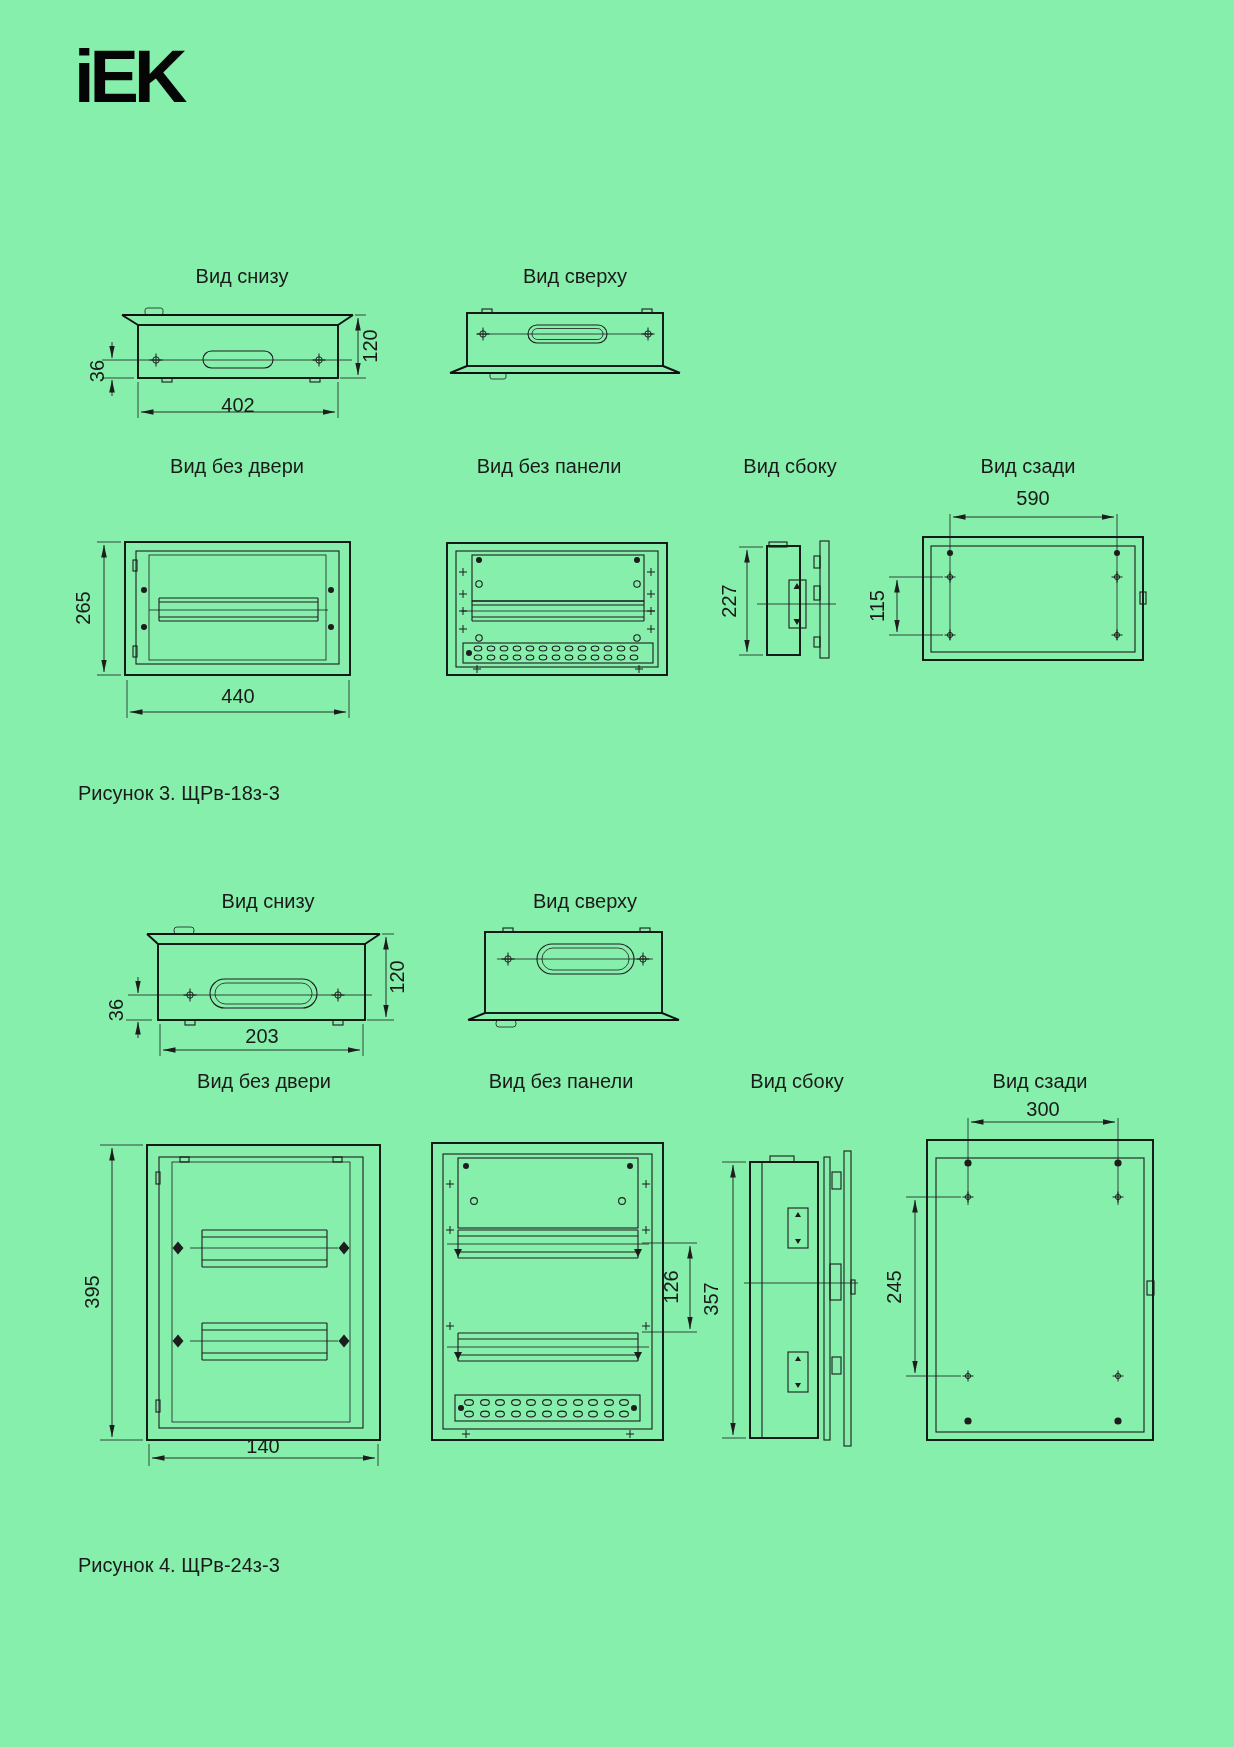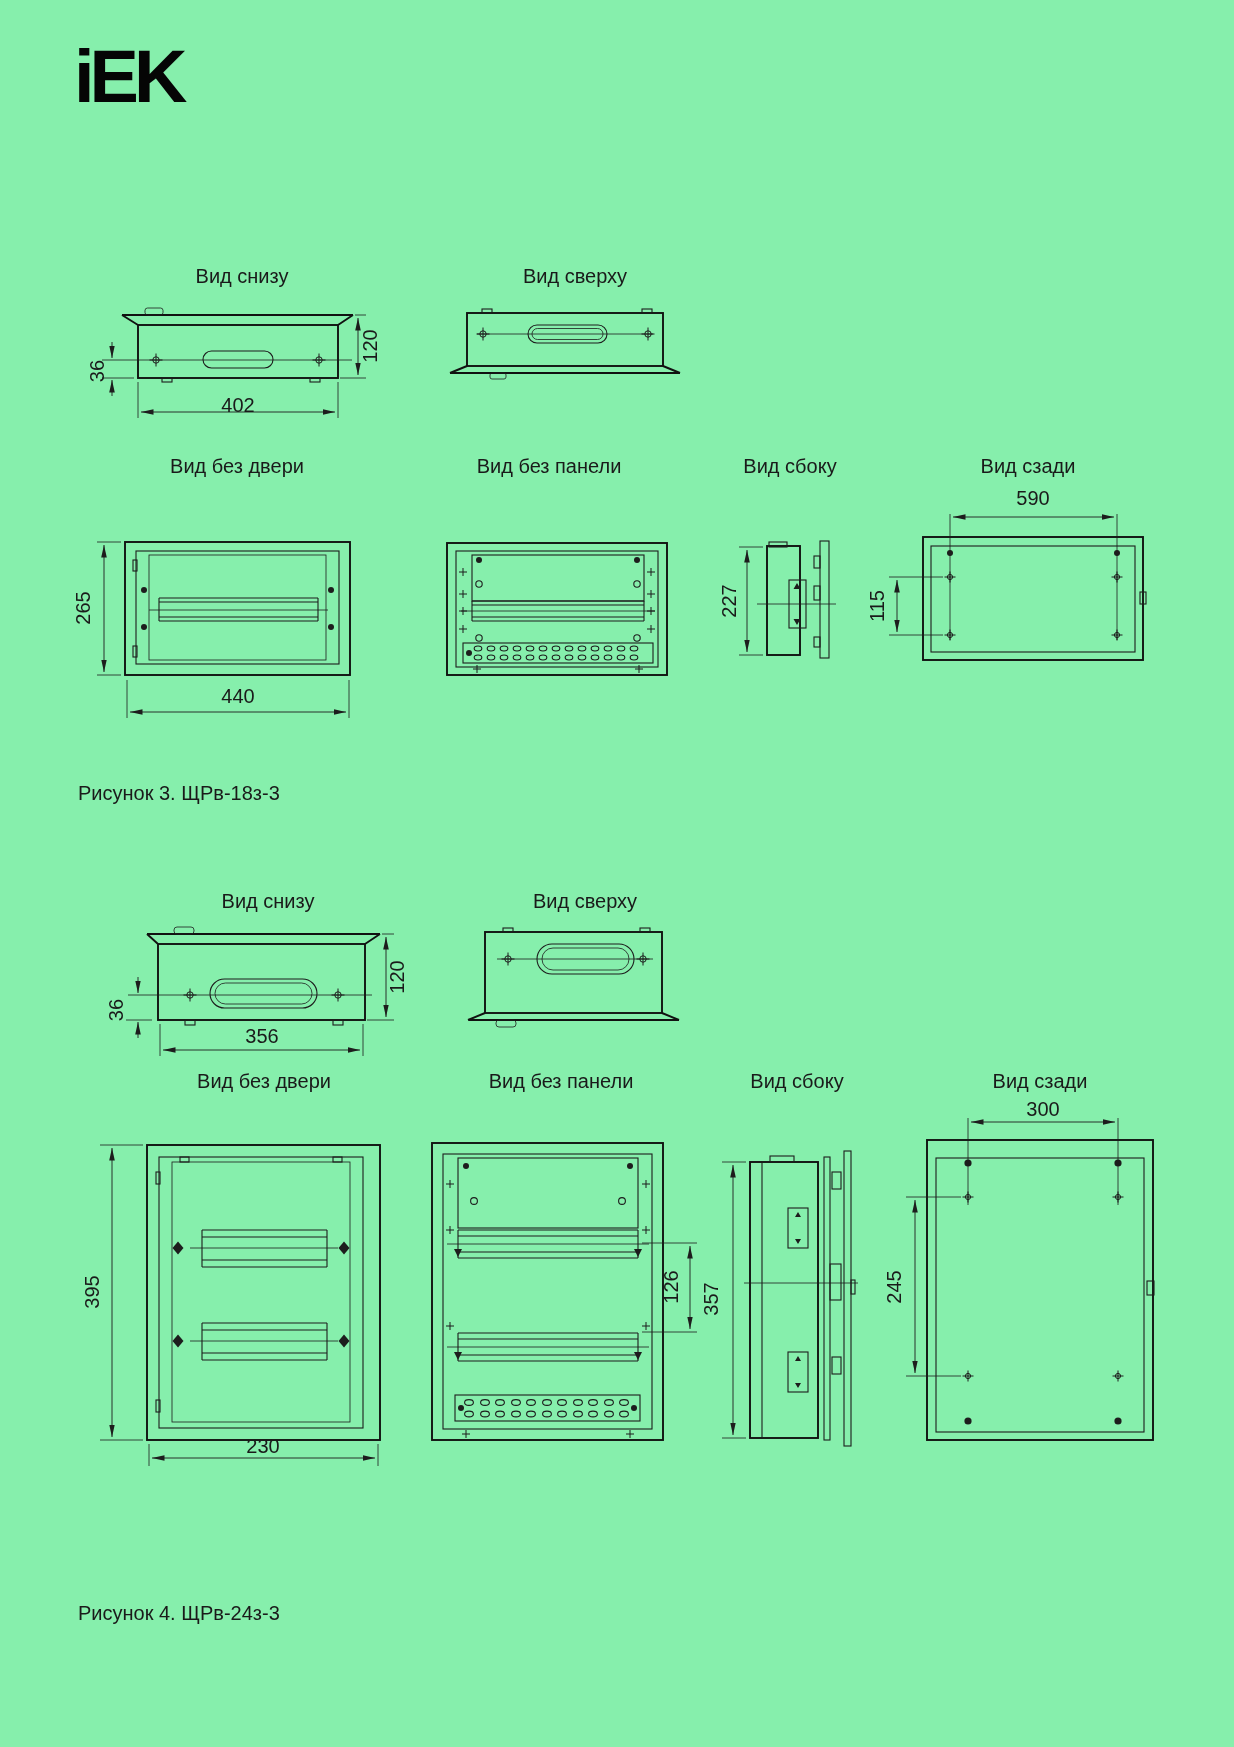--- a/index.html
+++ b/index.html
@@ -401,29 +401,29 @@
   <div class="t r" style="left:729px;top:601px">227</div>
   <div class="t" style="left:1033px;top:498px">590</div>
   <div class="t r" style="left:877px;top:606px">115</div>
 
   <div class="cap" style="left:78px;top:746px">Рисунок 3. ЩРв-18з-3</div>
 
   <div class="t" style="left:268px;top:901px">Вид снизу</div>
   <div class="t" style="left:585px;top:901px">Вид сверху</div>
   <div class="t r" style="left:116px;top:1010px">36</div>
   <div class="t r" style="left:397px;top:977px">120</div>
-  <div class="t" style="left:262px;top:1036px">356</div>
+  <div class="t" style="left:262px;top:1036px">203</div>
 
   <div class="t" style="left:264px;top:1081px">Вид без двери</div>
   <div class="t" style="left:561px;top:1081px">Вид без панели</div>
   <div class="t" style="left:797px;top:1081px">Вид сбоку</div>
   <div class="t" style="left:1040px;top:1081px">Вид сзади</div>
 
   <div class="t" style="left:1043px;top:1109px">300</div>
   <div class="t r" style="left:92px;top:1292px">395</div>
-  <div class="t" style="left:263px;top:1446px">230</div>
+  <div class="t" style="left:263px;top:1446px">140</div>
   <div class="t r" style="left:671px;top:1287px">126</div>
   <div class="t r" style="left:711px;top:1299px">357</div>
   <div class="t r" style="left:894px;top:1287px">245</div>
 
-  <div class="cap" style="left:78px;top:1566px">Рисунок 4. ЩРв-24з-3</div>
+  <div class="cap" style="left:78px;top:1518px">Рисунок 4. ЩРв-24з-3</div>
 
 </div>
 
 </body></html>

